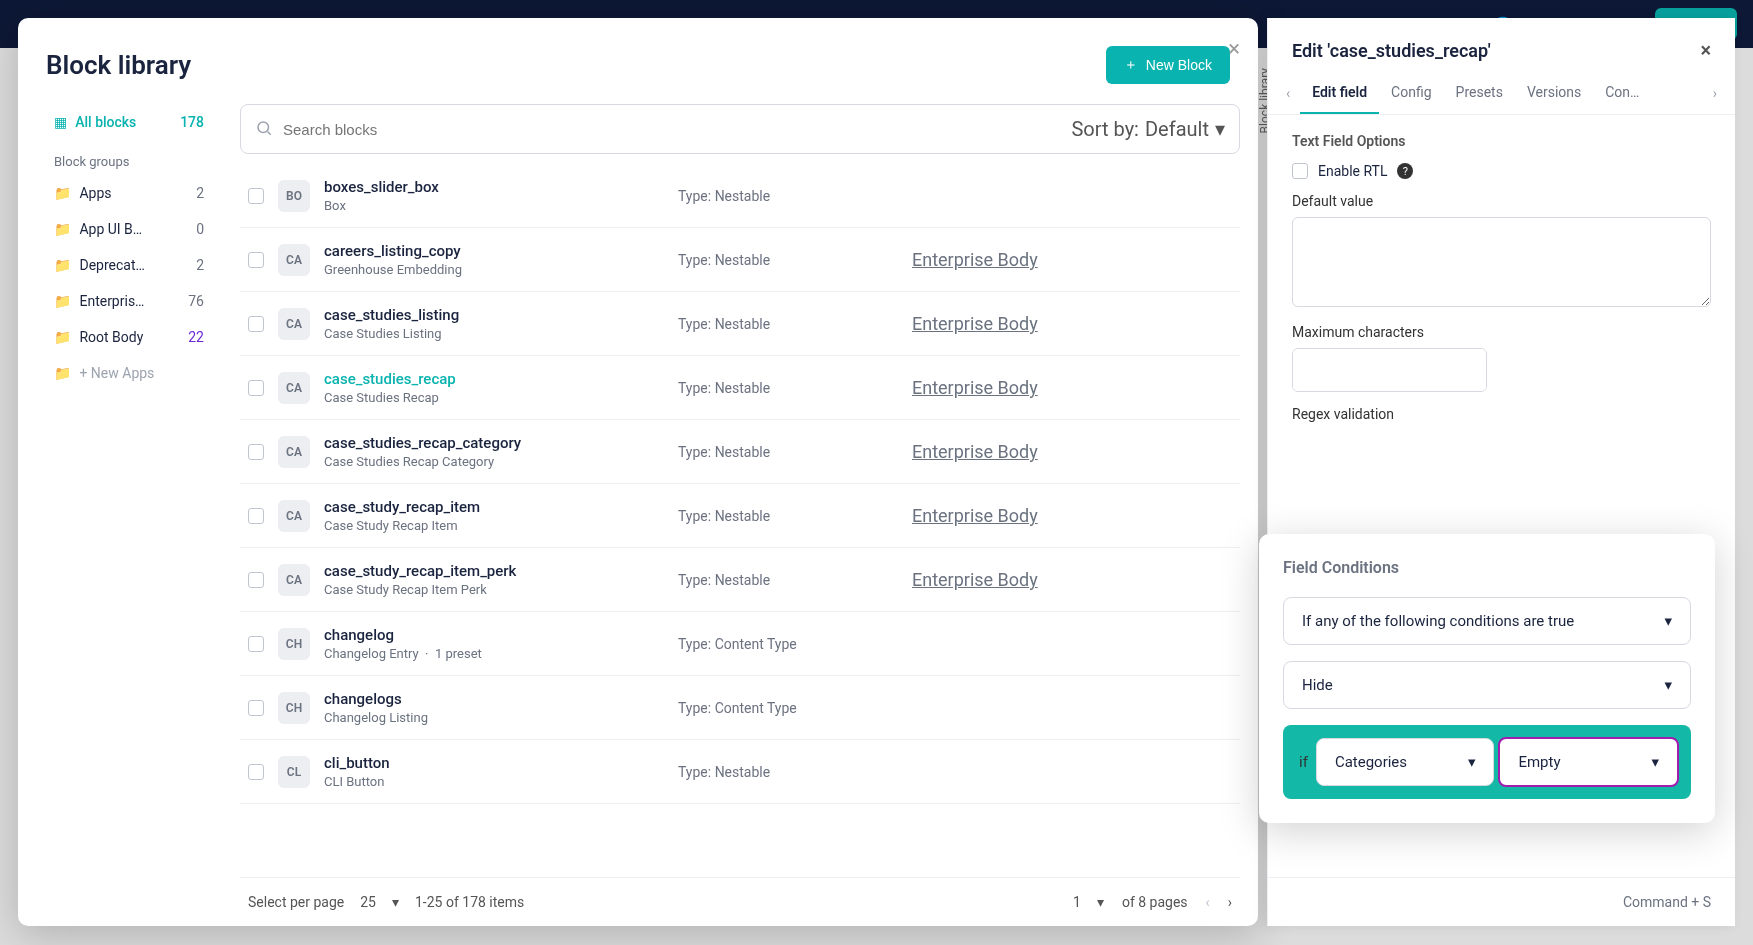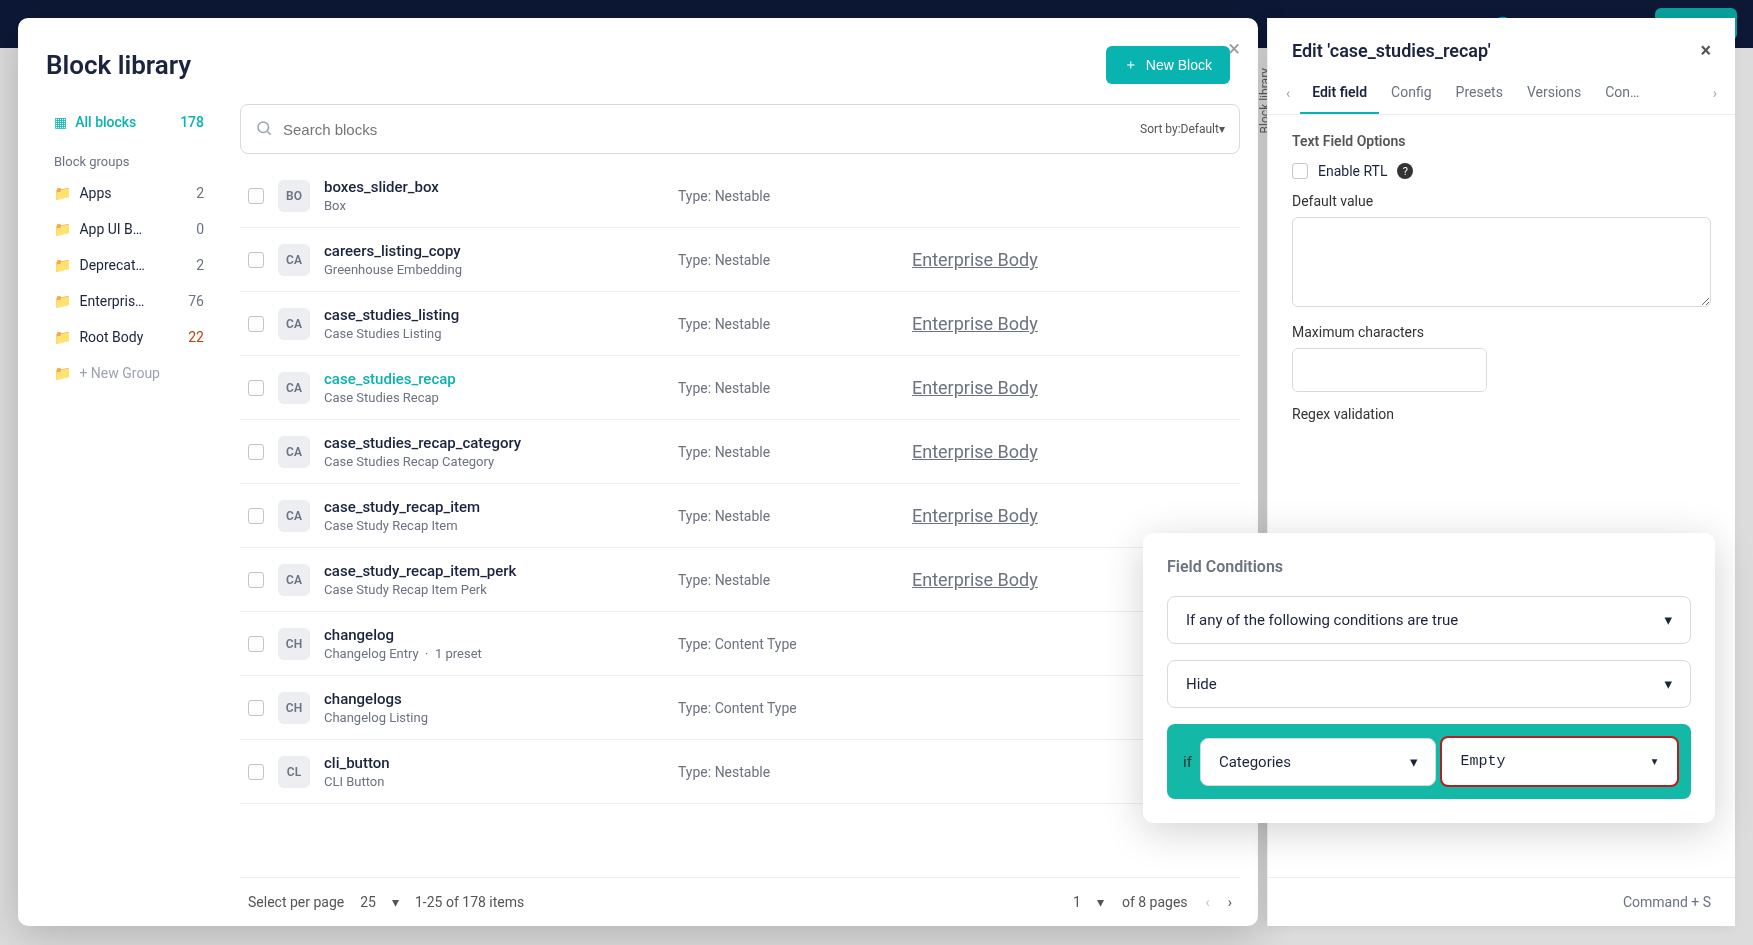--- a/index.html
+++ b/index.html
@@ -53,21 +53,21 @@
 .modal-body { display: flex; flex: 1; min-height: 0; }
 .left-nav { width: 204px; padding: 0 10px 0 28px; }
 .nav-item { display: flex; align-items: center; justify-content: space-between; padding: 10px 8px; font-size: 14px; border-radius: 6px; }
 .nav-item.active { color: #09b3af; font-weight: 500; }
 .nav-item-left { display: flex; align-items: center; gap: 8px; }
 .nav-section-label { color: #6b7280; font-size: 13px; padding: 14px 8px 6px; }
 .new-group { color: #9ca3af; }
 .main-area { flex: 1; padding: 0 18px; display: flex; flex-direction: column; min-height: 0; }
 .search-row { display: flex; gap: 0; border: 1px solid #d6d9e0; border-radius: 8px; align-items: center; height: 50px; padding: 0 14px; margin-bottom: 10px; }
 .search-row input { flex: 1; border: none; outline: none; font-size: 15px; }
-.sort-by { color: #555; font-size: 12px; display: flex; }
+.sort-by { color: #555; font-size: 20px; display: flex; gap: 6px; }
 .block-list { flex: 1; overflow-y: auto; }
 .block-row { display: flex; align-items: center; padding: 14px 8px; border-bottom: 1px solid #eceef1; gap: 14px; }
 .checkbox { width: 16px; height: 16px; border: 1.5px solid #c0c5cf; border-radius: 3px; flex-shrink: 0; }
 .avatar { width: 32px; height: 32px; border-radius: 6px; background: #eceef1; color: #6b7280; font-size: 12px; font-weight: 600; display: flex; align-items: center; justify-content: center; flex-shrink: 0; }
 .block-info { width: 340px; }
 .block-name { font-size: 15px; font-weight: 500; color: #1b243f; }
 .block-name.selected { color: #09b3af; }
 .block-sub { font-size: 13px; color: #6b7280; margin-top: 2px; }
 .block-type { width: 220px; color: #6b7280; font-size: 14px; }
 .block-group { color: #6b7280; font-size: 18px; text-decoration: underline; }
@@ -97,29 +97,29 @@
 .section-label { font-size: 14px; font-weight: 600; color: #555; margin-bottom: 14px; }
 .field-label { font-size: 14px; color: #333; margin: 14px 0 8px; }
 .check-row { display: flex; align-items: center; gap: 10px; margin-bottom: 14px; }
 .textarea { width: 100%; height: 90px; border: 1px solid #d6d9e0; border-radius: 6px; resize: vertical; padding: 8px; }
 .number-input { display: flex; border: 1px solid #d6d9e0; border-radius: 6px; width: 195px; height: 44px; overflow: hidden; }
 .number-input input { flex: 1; border: none; outline: none; padding: 0 10px; }
 .float-card {
   position: absolute;
   right: 38px;
   bottom: 122px;
-  width: 572px;
+  width: 456px;
   background: #fff;
   border-radius: 10px;
   box-shadow: 0 8px 40px rgba(0,0,0,0.18);
   padding: 24px;
 }
 .fc-title { font-size: 16px; font-weight: 600; color: #6b7280; margin-bottom: 20px; }
 .select-box { border: 1px solid #d6d9e0; border-radius: 8px; padding: 14px 18px; display: flex; justify-content: space-between; align-items: center; margin-bottom: 16px; font-size: 15px; cursor: pointer; }
-.select-box.teal { border: 2px solid #b91c1c; font-family: Liberation Mono, monospace; }
+.select-box.teal { border: 2px solid #a21caf; }
 .cond-row { display: flex; gap: 4px; align-items: center; background: #14b8a6; border-radius: 8px; padding: 12px; }
 .cond-row .if-label { font-size: 15px; color: #333; padding: 0 4px; }
 .cond-row .select-box { flex: 1; margin: 0; background: #fff; }
 .panel-footer { border-top: 1px solid #eceef1; padding: 16px 24px; display: flex; justify-content: flex-end; align-items: center; gap: 20px; }
 .hint { color: #6b7280; font-size: 14px; }
 .save-btn { background: #09b3af; color: #fff; border: none; padding: 12px 20px; border-radius: 6px; font-size: 14px; font-weight: 500; }
 .bg-right-list { position: absolute; right: 18px; bottom: 18px; width: 340px; font-size: 14px; color: #555; }
 .bg-item { display: flex; align-items: center; gap: 10px; padding: 10px 0; }
 </style>
 </head>
@@ -194,27 +194,27 @@
                 <span style="color:#6b7280;">📁</span>
                 <span>Enterpris…</span>
               </div>
               <span style="color:#6b7280;">76</span>
             </div>
             <div class="nav-item">
               <div class="nav-item-left">
                 <span style="color:#6b7280;">📁</span>
                 <span>Root Body</span>
               </div>
-              <span style="color:#c2410c;">22</span>
+              <span style="color:#6d28d9;">22</span>
             </div>
           </div>
         <div class="nav-item new-group">
           <div class="nav-item-left">
             <span>📁</span>
-            <span>+ New Group</span>
+            <span>+ New Apps</span>
           </div>
         </div>
       </div>
       <div class="main-area">
         <div class="search-row">
           <span style="color:#9ca3af;margin-right:10px;">
             <svg width="18" height="18" viewBox="0 0 24 24" fill="none" stroke="currentColor" stroke-width="2">
                 <circle cx="11" cy="11" r="7"></circle>
                 <line x1="21" y1="21" x2="16.65" y2="16.65"></line>
               </svg>

